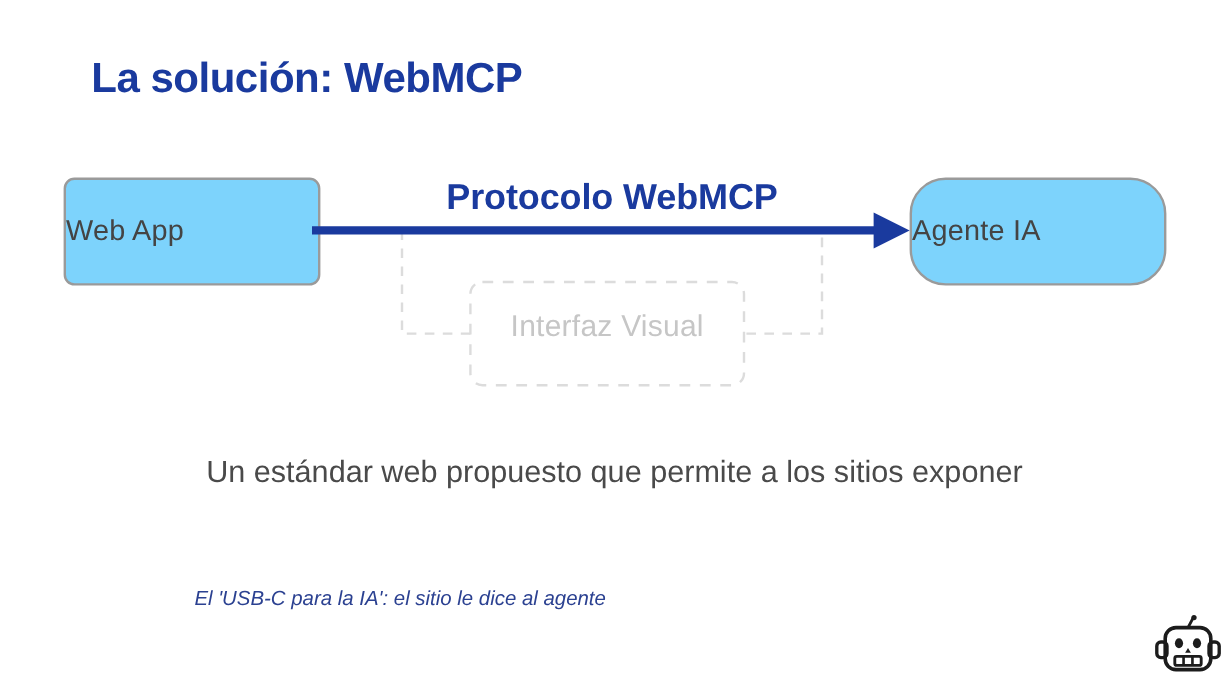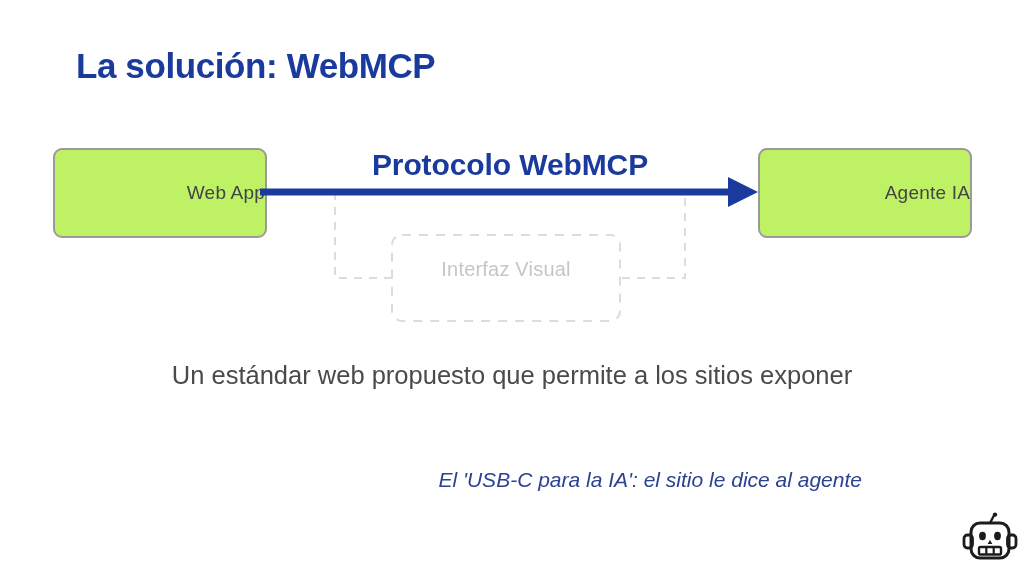--- a/index.html
+++ b/index.html
@@ -42,42 +42,43 @@
     top: 0;
     width: 1024px;
     height: 340px;
   }
 
   .node-box {
     position: absolute;
     box-sizing: border-box;
     border: 2px solid #9a9a9a;
     border-radius: 9px;
-    background: #bef264;
+    background: #7dd3fc;
     display: flex;
     align-items: center;
-    justify-content: flex-end;
+    justify-content: flex-start;
     color: #444444;
-    font-size: 19px;
+    font-size: 24px;
     font-weight: normal;
     letter-spacing: 0.2px;
   }
 
   #box-webapp {
     left: 53px;
     top: 148px;
     width: 214px;
     height: 90px;
   }
 
   #box-agente {
     left: 758px;
     top: 148px;
     width: 214px;
     height: 90px;
+    border-radius: 30px;
   }
 
   
   #arrow-svg {
     position: absolute;
     left: 260px;
     top: 175px;
     width: 500px;
     height: 36px;
     overflow: visible;
@@ -104,21 +105,21 @@
     height: 140px;
     overflow: visible;
   }
 
   #dashed-label {
     position: absolute;
     left: 392px;
     top: 258px;
     width: 228px;
     text-align: center;
-    font-size: 20px;
+    font-size: 25px;
     color: #c6c6c6;
     letter-spacing: 0.2px;
   }
 
   
   #description {
     position: absolute;
     left: 62px;
     top: 358px;
     width: 900px;
@@ -126,28 +127,28 @@
     font-size: 25.5px;
     line-height: 34px;
     color: #4a4a4a;
   }
 
   #quote {
     position: absolute;
     left: 162px;
     top: 463px;
     width: 700px;
-    text-align: right;
-    font-size: 21px;
+    text-align: left;
+    font-size: 17px;
     line-height: 33px;
     font-style: italic;
     color: #2b4191;
   }
 
-  .line { display: block; }
+  .line { display: block; margin-top: 19px; }
 
   
   #robot-icon {
     position: absolute;
     left: 962px;
     top: 512px;
     width: 56px;
     height: 52px;
   }
 </style>

